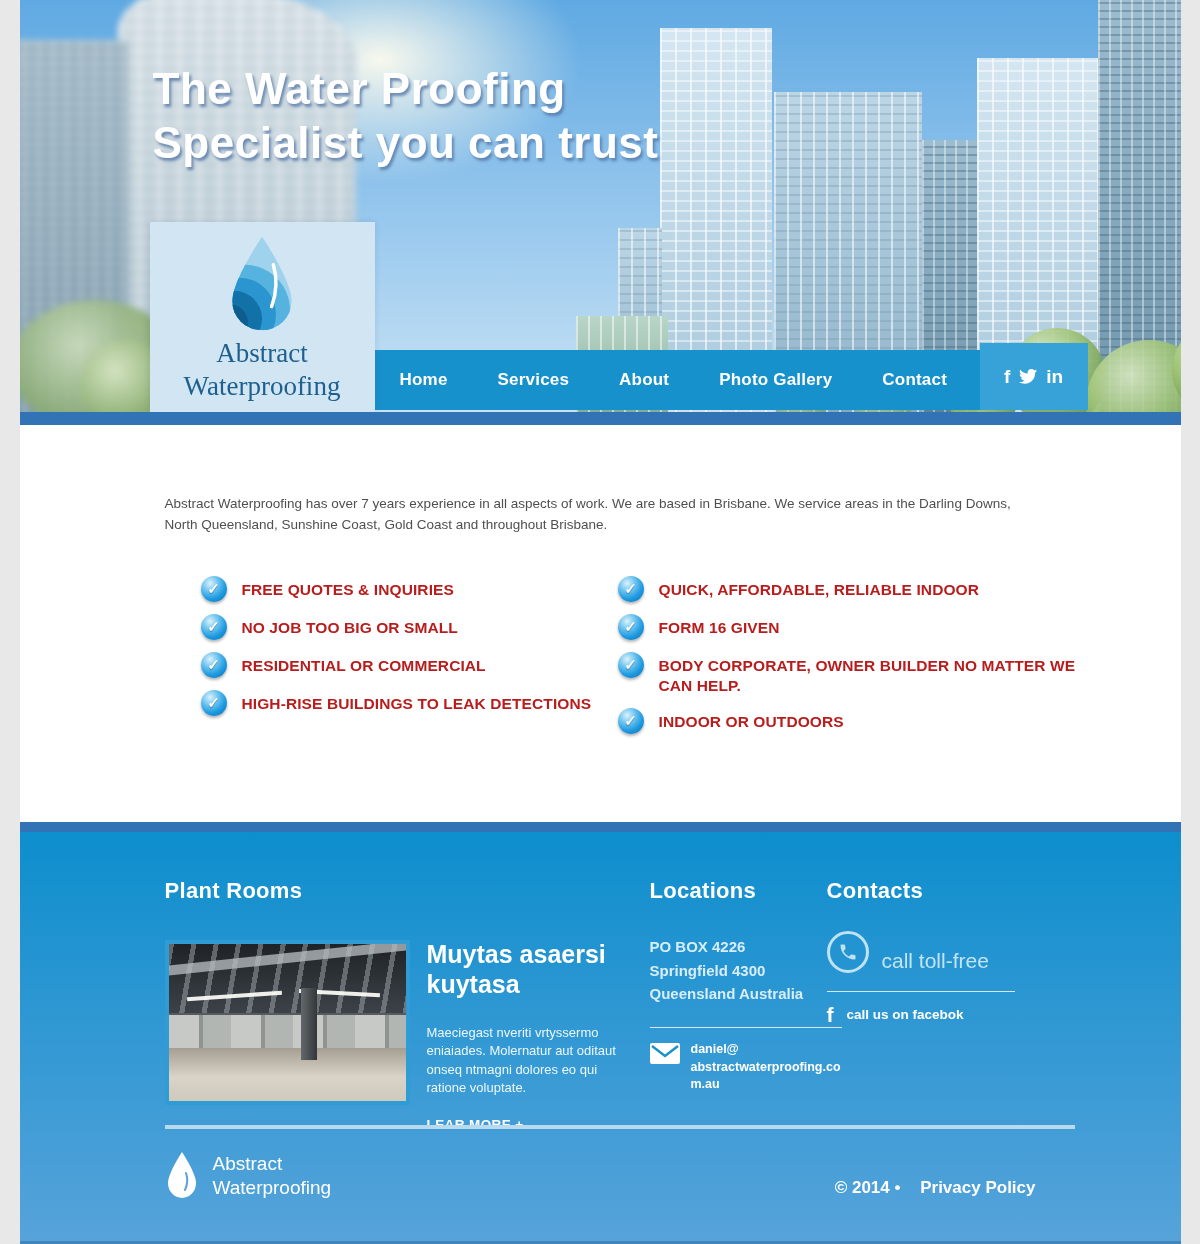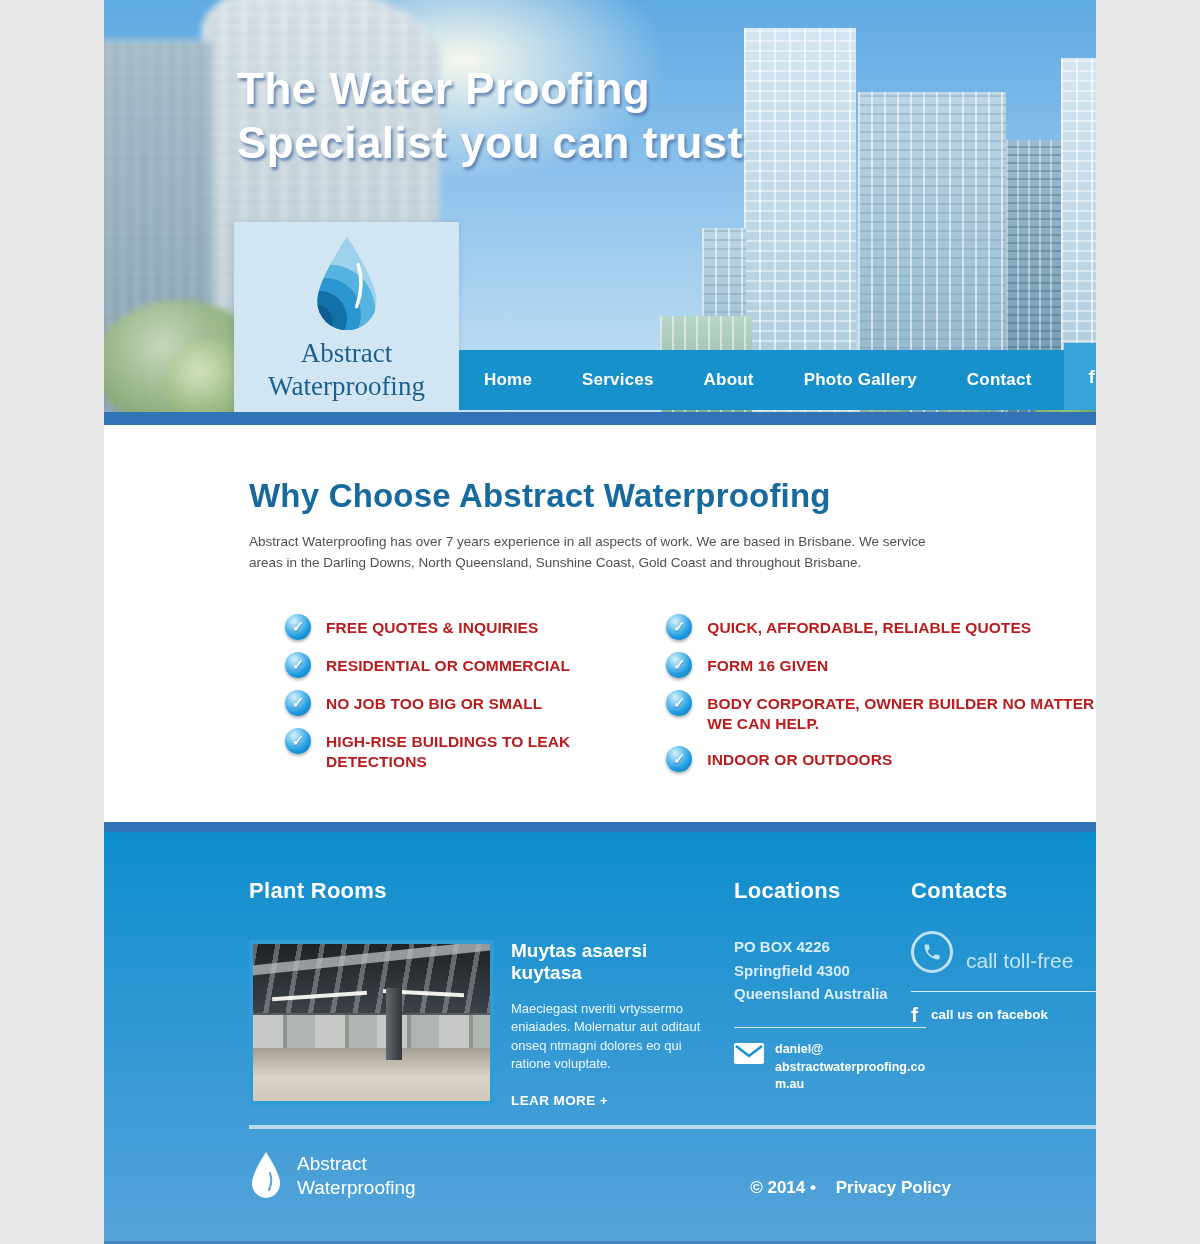--- a/index.html
+++ b/index.html
@@ -1,17 +1,17 @@
 <!DOCTYPE html>
 <html><head>
 <meta charset="utf-8">
 <style>
   * { box-sizing: border-box; }
   body { margin:0; background:#e8e8e8; font-family:"Liberation Sans", sans-serif; }
-  .page { position:relative; width:992px; height:1244px; margin:0 auto; background:#fff; overflow:hidden; }
+  .page { position:relative; width:1161px; height:1244px; margin:0 auto; background:#fff; overflow:hidden; }
 
   
   .hero { position:absolute; left:0; top:0; width:1200px; height:412px; overflow:hidden;
           background:linear-gradient(180deg,#5fa9e2 0%, #8fc3ec 45%, #c9e3f5 100%); }
   .glare { position:absolute; left:130px; top:-80px; width:460px; height:280px;
            background:radial-gradient(ellipse at center, rgba(255,252,238,.95) 0%, rgba(255,252,238,0) 62%); }
   .tower { position:absolute; }
   .grid-light { background-image:
       repeating-linear-gradient(90deg, rgba(255,255,255,.6) 0 2px, transparent 2px 15px),
       repeating-linear-gradient(0deg, rgba(255,255,255,.45) 0 2px, transparent 2px 10px),
@@ -116,21 +116,21 @@
   .pp-l1 { left:8%; top:32%; width:40%; transform:rotate(-4deg); }
   .pp-l2 { left:55%; top:30%; width:34%; transform:rotate(3deg); }
   .pp-machines { position:absolute; left:0; top:44%; width:100%; height:23%;
       background:repeating-linear-gradient(90deg,#c7c9c7 0 30px,#90948f 30px 34px,#b2b6b3 34px 62px);
       border-top:2px solid #565b5f; }
   .pp-floor { position:absolute; left:0; top:66%; width:100%; height:34%;
       background:linear-gradient(180deg,#a59f93,#d9d4c7 55%,#cfc9bc); }
   .pp-pillar { position:absolute; left:56%; top:28%; width:16px; height:46%;
       background:linear-gradient(90deg,#63686c,#33373a); }
   .plant-article { margin-left:17px; width:212px; }
-  .plant-article h4 { margin:0 0 15px; font-size:19px; line-height:1.18; font-weight:bold; }
+  .plant-article h4 { margin:0 0 25px; font-size:25px; line-height:1.18; font-weight:bold; }
   .plant-article p { margin:0 0 17px; font-size:13px; line-height:1.42; color:#ecf7fd; }
   .learn-more { color:#fff; font-size:13.5px; font-weight:bold; letter-spacing:.4px; text-decoration:none; }
 
   .f-loc { position:absolute; left:630px; top:46px; width:192px; }
   .address { margin-top:31px; font-size:15px; font-weight:bold; line-height:1.58; color:#d8edfa; }
   .f-loc .fdiv { margin-top:21px; }
   .email-row { display:flex; align-items:flex-start; gap:11px; margin-top:13px; cursor:pointer; }
   .email-row svg { margin-top:2px; flex:0 0 30px; }
   .email-text { font-size:12.5px; font-weight:bold; line-height:1.4; word-break:break-all; }
 
@@ -226,46 +226,45 @@
           <path d="M23.9 2.4c-.9.4-1.8.6-2.8.8 1-.6 1.8-1.6 2.1-2.7-.9.6-2 1-3.1 1.2C19.2.7 17.9 0 16.4 0c-2.7 0-4.9 2.2-4.9 4.9 0 .4 0 .8.1 1.1C7.6 5.8 4 3.9 1.6 1 1.2 1.7 1 2.5 1 3.4c0 1.7.9 3.2 2.2 4.1-.8 0-1.6-.2-2.2-.6v.1c0 2.4 1.7 4.4 3.9 4.8-.4.1-.8.2-1.3.2-.3 0-.6 0-.9-.1.6 2 2.4 3.4 4.6 3.4-1.7 1.3-3.8 2.1-6.1 2.1H0c2.2 1.4 4.8 2.2 7.5 2.2 9.1 0 14-7.5 14-14v-.6c1-.7 1.8-1.6 2.4-2.6z"></path>
         </svg>
       </span>
       <span class="sicon">in</span>
     </div>
   </header>
 
   <div class="band-top"></div>
 
   <main class="main">
-    <h2>Why Choose Abstract Waterproofing</h2>
     <p class="intro">Abstract Waterproofing has over 7 years experience in all aspects of work. We are based in Brisbane. We service areas in the Darling Downs, North Queensland, Sunshine Coast, Gold Coast and throughout Brisbane.</p>
 
     <div class="cols">
       <ul class="bullets left">
         <li>
           <span class="check"></span>
           <span class="btxt">FREE QUOTES &amp; INQUIRIES</span>
         </li>
         <li>
           <span class="check"></span>
+          <span class="btxt">NO JOB TOO BIG OR SMALL</span>
+        </li>
+        <li>
+          <span class="check"></span>
           <span class="btxt">RESIDENTIAL OR COMMERCIAL</span>
-        </li>
-        <li>
-          <span class="check"></span>
-          <span class="btxt">NO JOB TOO BIG OR SMALL</span>
         </li>
         <li>
           <span class="check"></span>
           <span class="btxt">HIGH-RISE BUILDINGS TO LEAK DETECTIONS</span>
         </li>
       </ul>
       <ul class="bullets right">
         <li>
           <span class="check"></span>
-          <span class="btxt">QUICK, AFFORDABLE, RELIABLE QUOTES</span>
+          <span class="btxt">QUICK, AFFORDABLE, RELIABLE INDOOR</span>
         </li>
         <li>
           <span class="check"></span>
           <span class="btxt">FORM 16 GIVEN</span>
         </li>
         <li>
           <span class="check"></span>
           <span class="btxt">BODY CORPORATE, OWNER BUILDER NO MATTER WE CAN HELP.</span>
         </li>
         <li>

